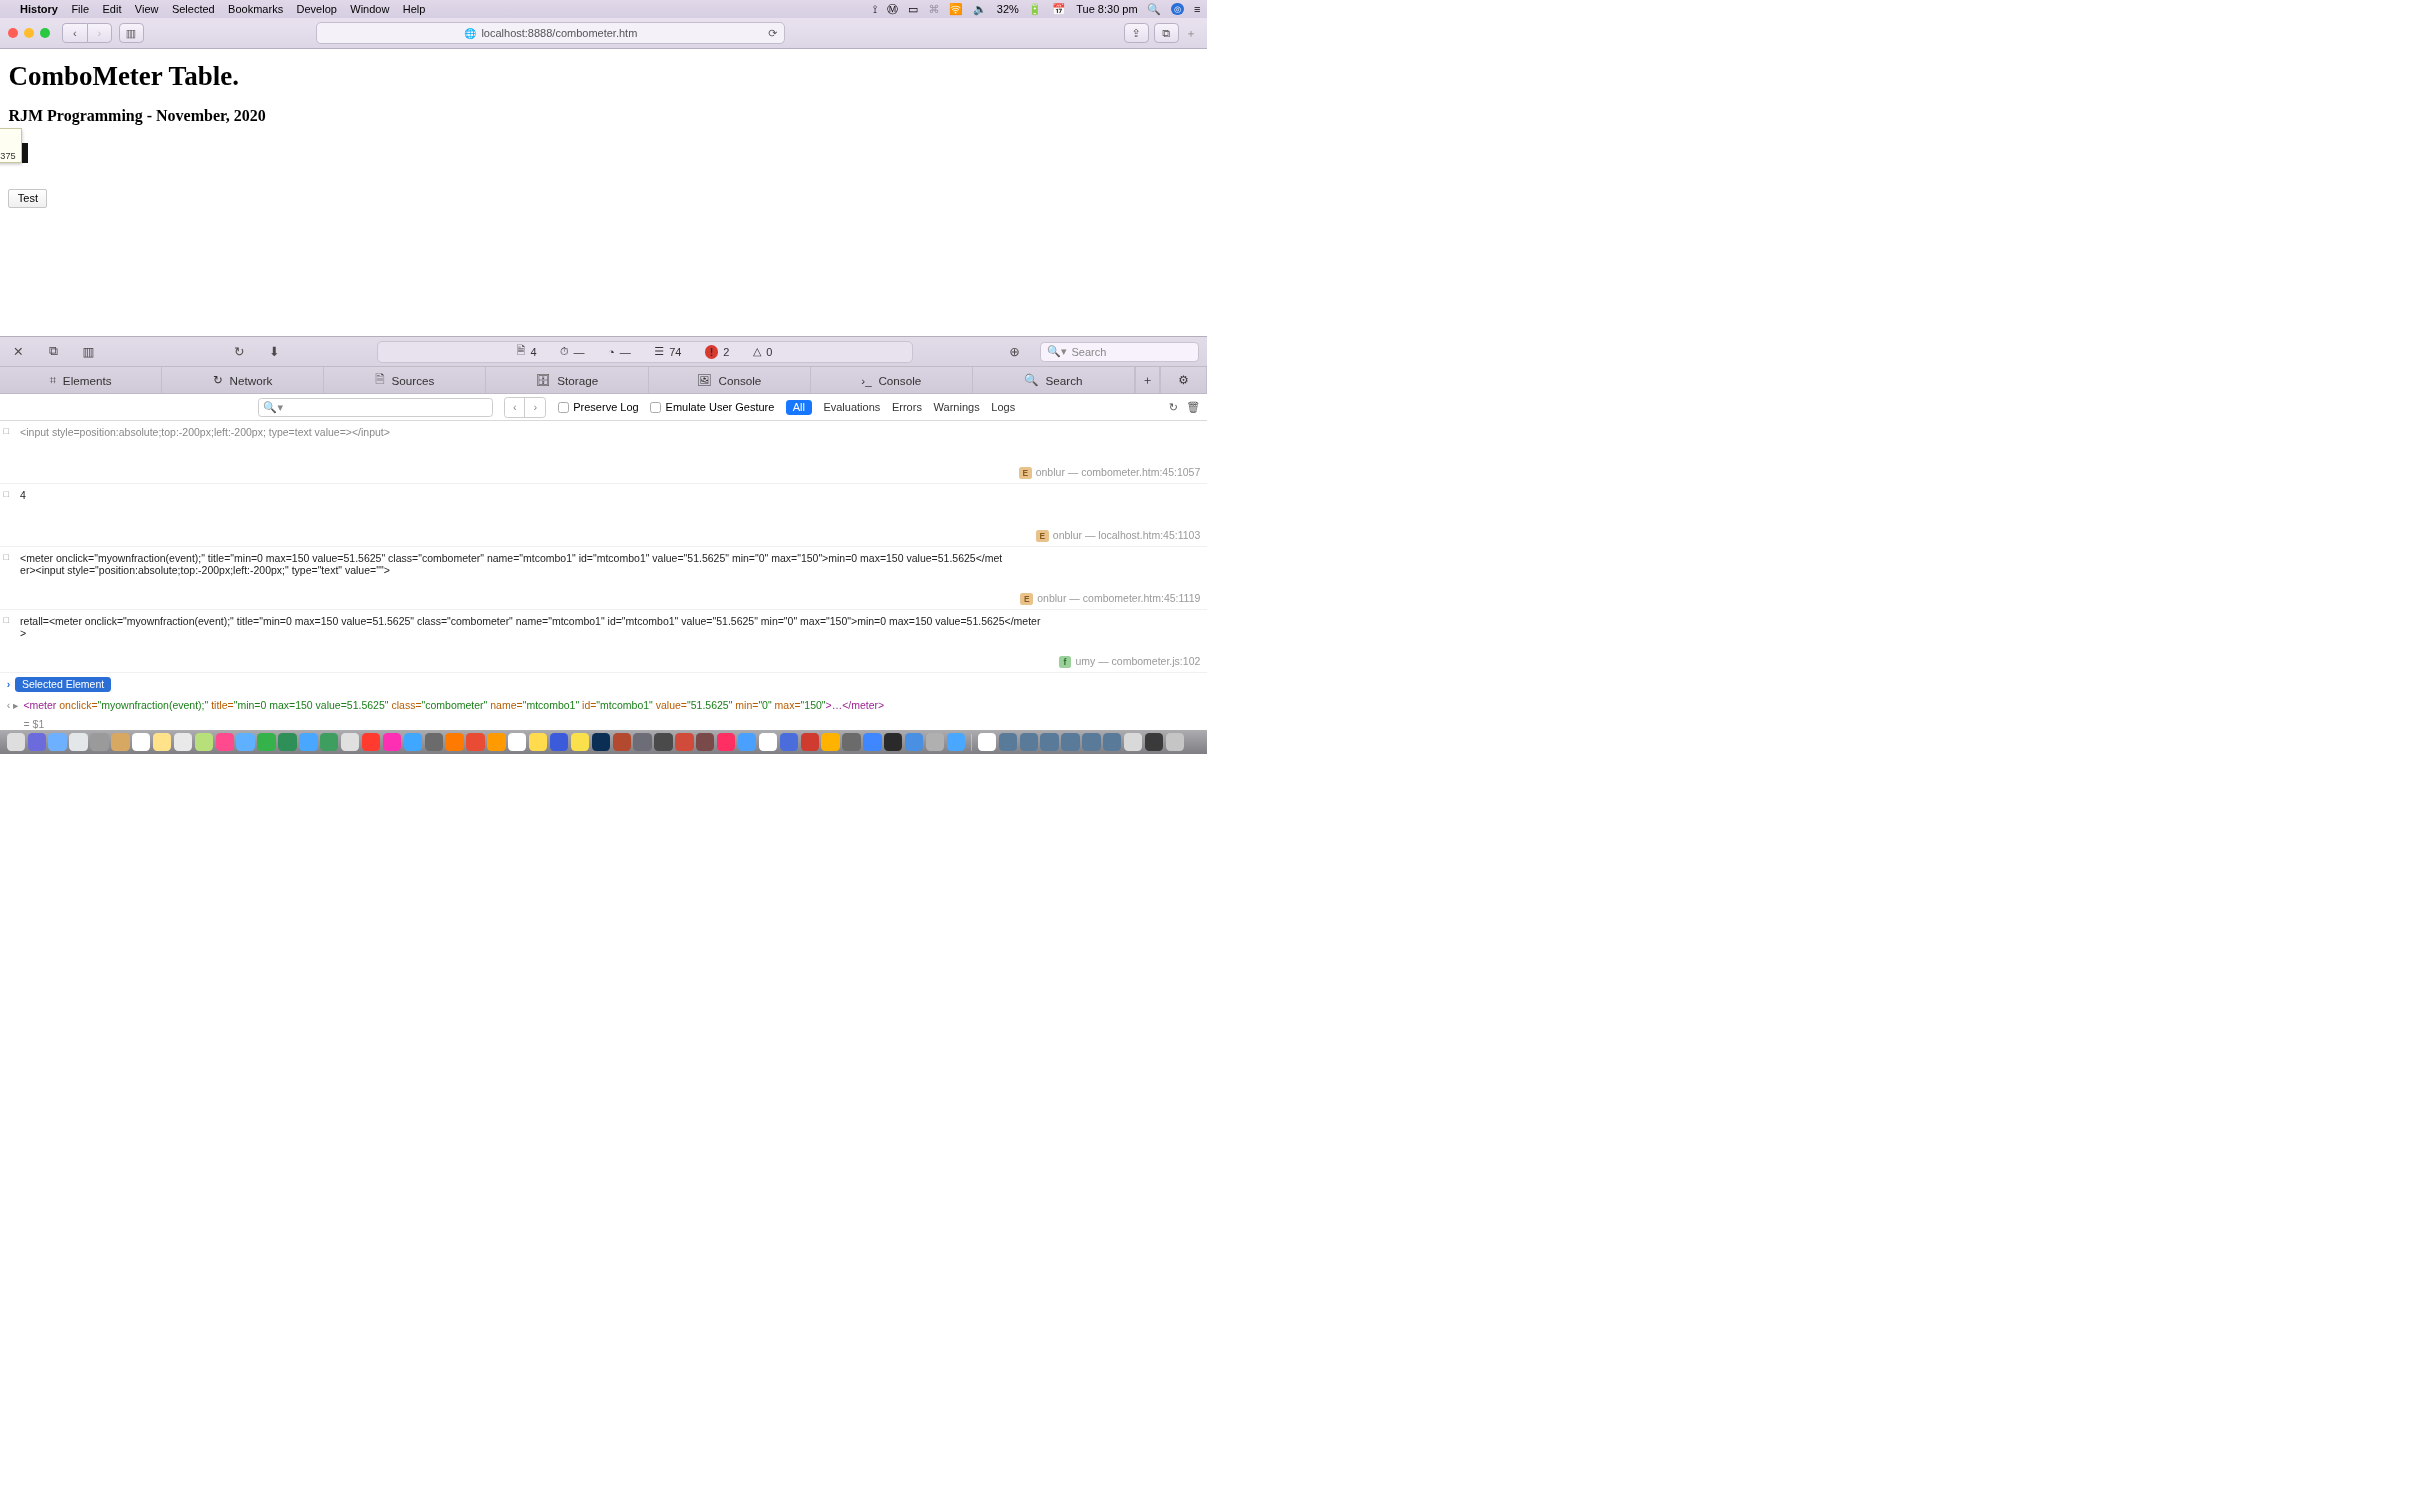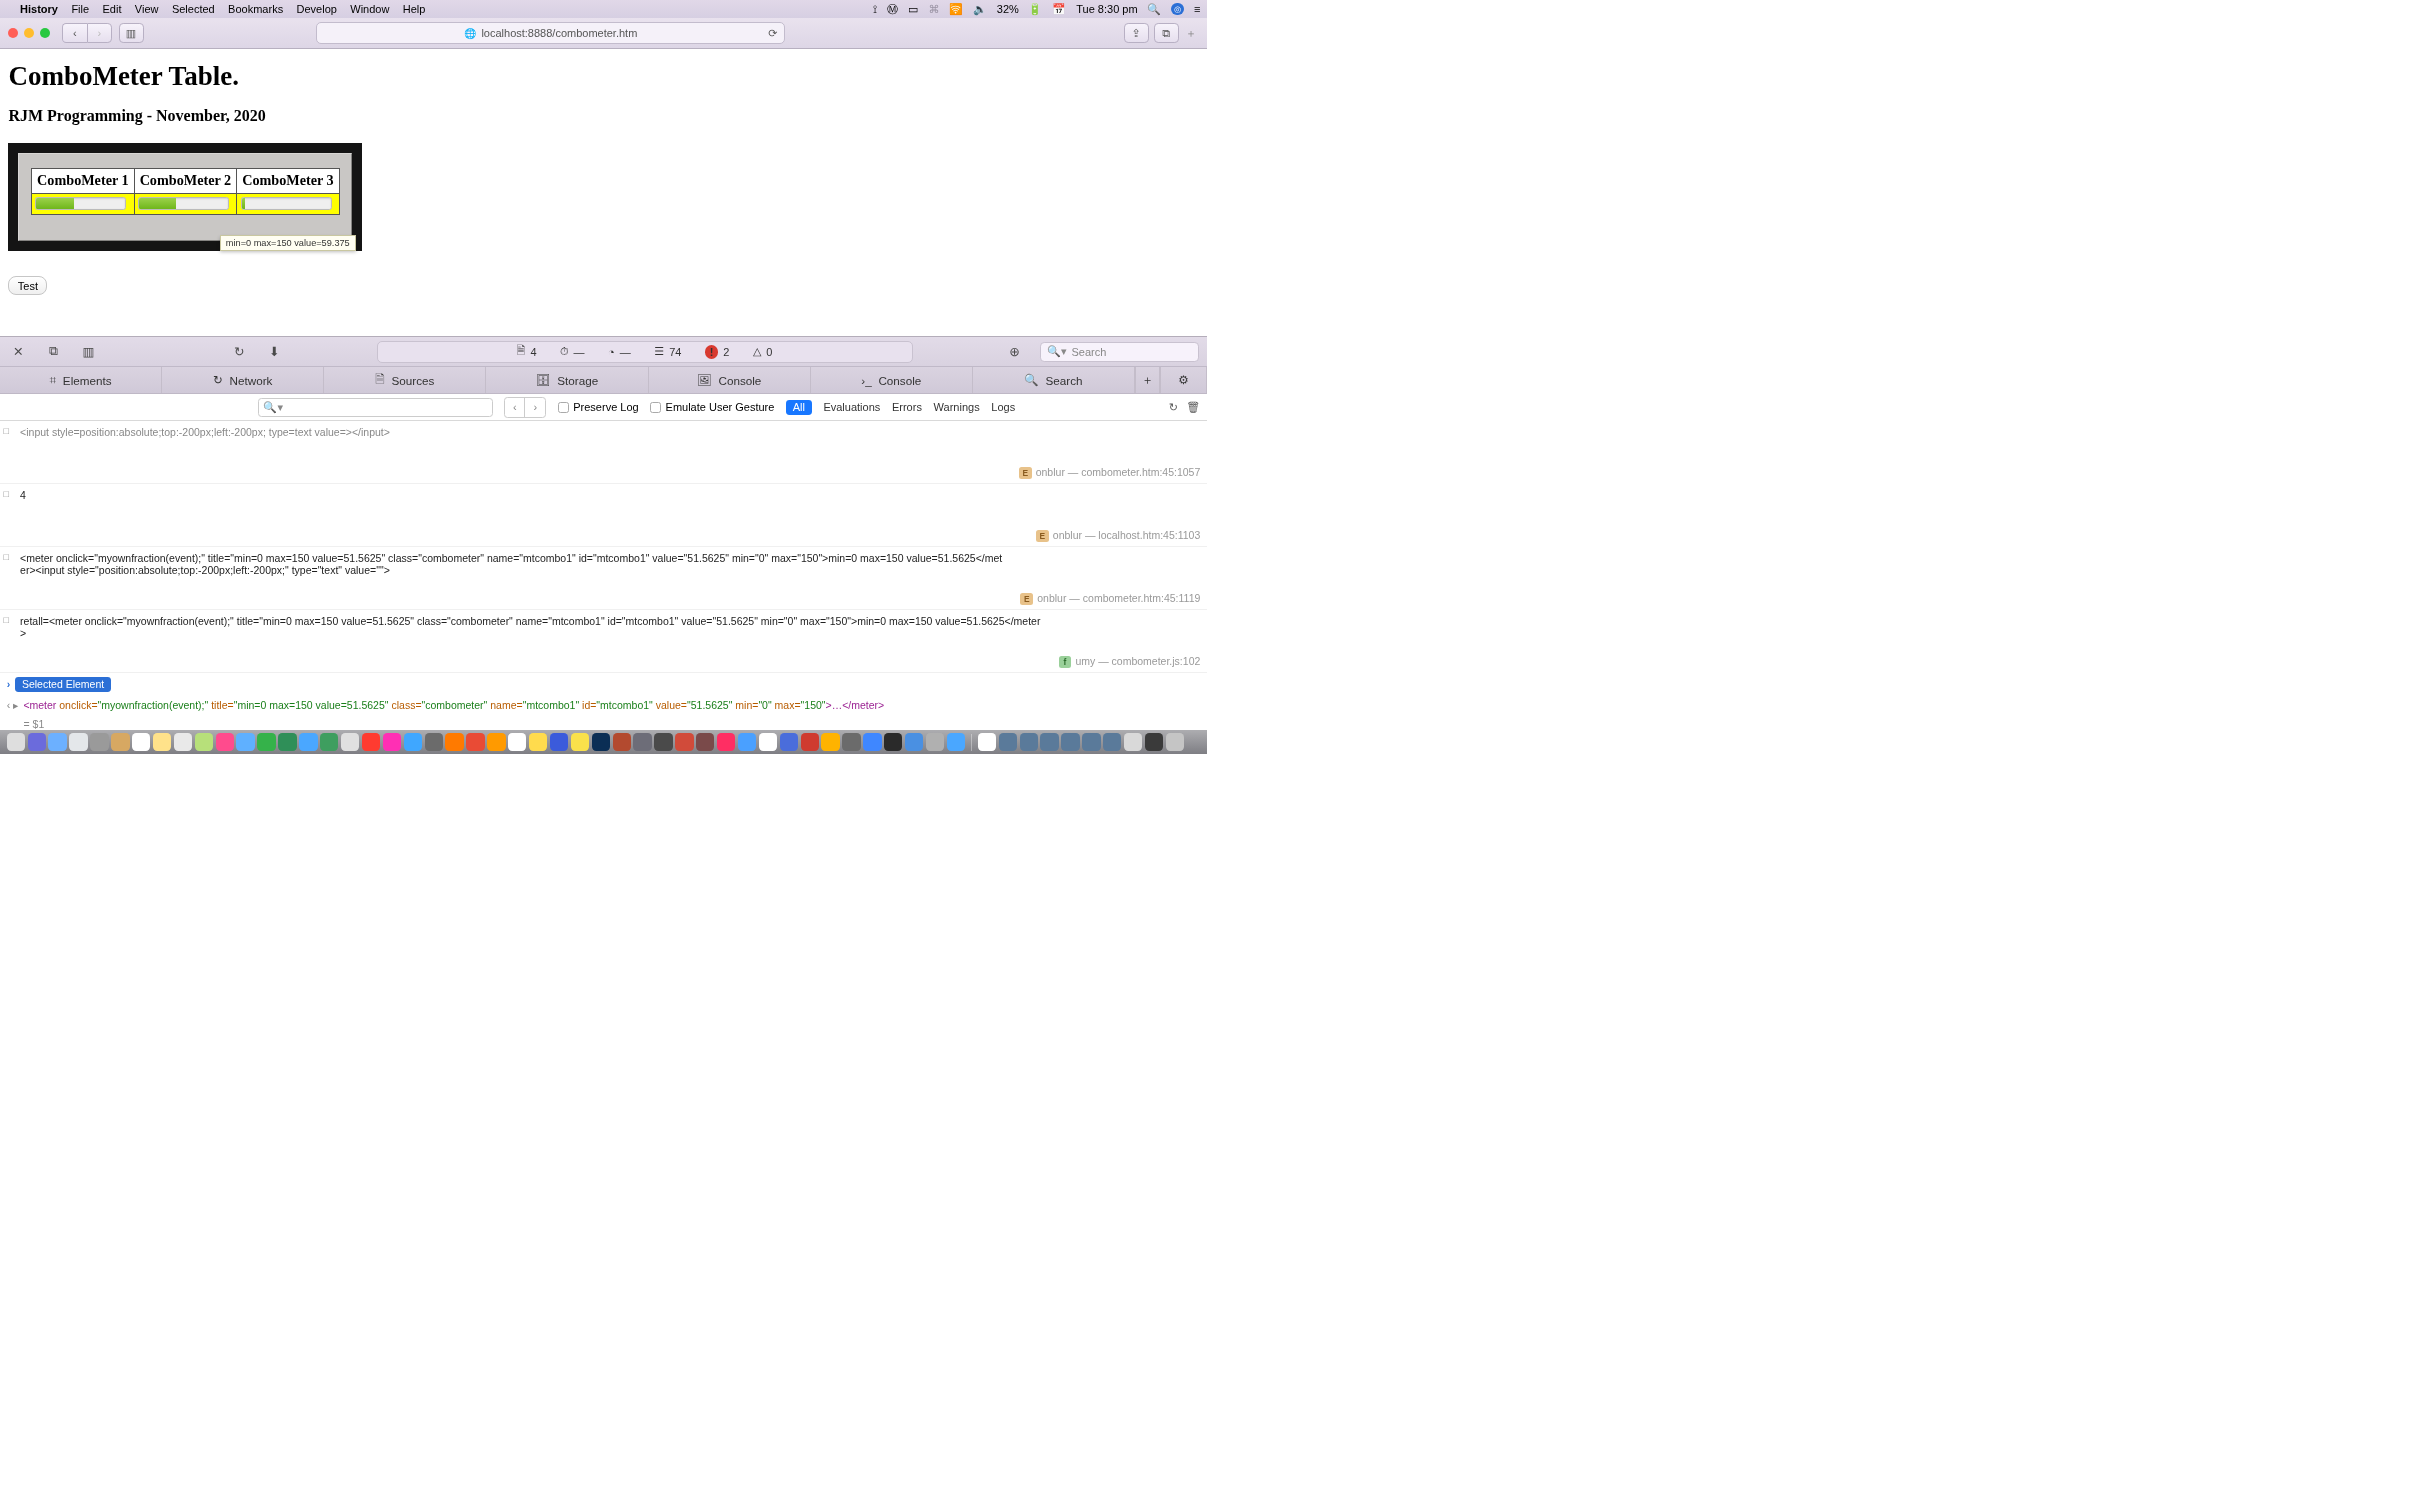--- a/index.html
+++ b/index.html
@@ -47,21 +47,21 @@
       font-weight:bold; font-size:14.2px;}
     table.cm td{ border:0.8px solid #555; padding:3.4px 3.4px; background:#ffff00;}
     .meter{ width:91px; height:13.4px; background:#efefef; border:0.8px solid #bbb; border-radius:2.5px;
       overflow:hidden; box-shadow:inset 0 0.8px 1.7px rgba(0,0,0,.15);}
     .meter .fill{ height:100%; background:linear-gradient(#9bd24a,#6fb61b); }
     .m1 .fill{width:42%;} .m2 .fill{width:41%;} .m3 .fill{width:4%;}
     .tooltip{
       position:absolute; bottom:0; right:6.7px; background:#fffef2; border:0.8px solid #c9c7a0;
       padding:1.7px 5px; font-size:9.2px; color:#333; box-shadow:0 1.7px 3.4px rgba(0,0,0,.25);
     }
-    .test-btn{ margin-top:23.5px; padding:2.5px 8.4px; border:0.8px solid #c6c6c6; border-radius:8px;
+    .test-btn{ margin-top:23.5px; padding:2.5px 8.4px; border:0.8px solid #c6c6c6; border-radius:2px;
       background:linear-gradient(#ffffff,#efefef); font-size:11px;}
 
     
     .inspector{ height:394px; border-top:0.8px solid #b4adba; background:#ececec; display:flex; flex-direction:column;}
 
     .ins-top{ height:30px; background:linear-gradient(#e2dbe8,#d9d2e0); border-bottom:0.8px solid #c0b9c8;
       display:flex; align-items:center; padding:0 8.4px; gap:15px;}
     .ins-top .ibtn{ width:20px; height:20px; display:flex; align-items:center; justify-content:center;
       color:#4a4a4a; font-size:12.6px;}
     .ins-top .status{ flex:1; display:flex; align-items:center; justify-content:center; gap:23.5px;
@@ -180,48 +180,20 @@
     <div class="tb-btn">⧉</div>
     <div class="plus-tab">＋</div>
   </div>
 </div>
 
 <div class="page">
   <h1 class="title">ComboMeter Table.</h1>
   <h3 class="sub">RJM Programming - November, 2020</h3>
 
   <div class="cm-wrap">
-    <div class="cm-outer">
-      <table class="cm">
-        <tbody>
-            <tr>
-          <th>ComboMeter 1</th>
-          <th>ComboMeter 2</th>
-          <th>ComboMeter 3</th>
-        </tr>
-        <tr>
-          <td>
-                <div class="meter m1">
-                  <div class="fill"></div>
-                </div>
-              </td>
-          <td>
-                <div class="meter m2">
-                  <div class="fill"></div>
-                </div>
-              </td>
-          <td>
-                <div class="meter m3">
-                  <div class="fill"></div>
-                </div>
-              </td>
-        </tr>
-      </tbody>
-        </table>
-    </div>
     <div class="tooltip">min=0 max=150 value=59.375</div>
   </div>
 
   <div><button class="test-btn">Test</button></div>
 </div>
 
 <div class="inspector">
 
   <div class="ins-top">
     <span class="ibtn">✕</span>

